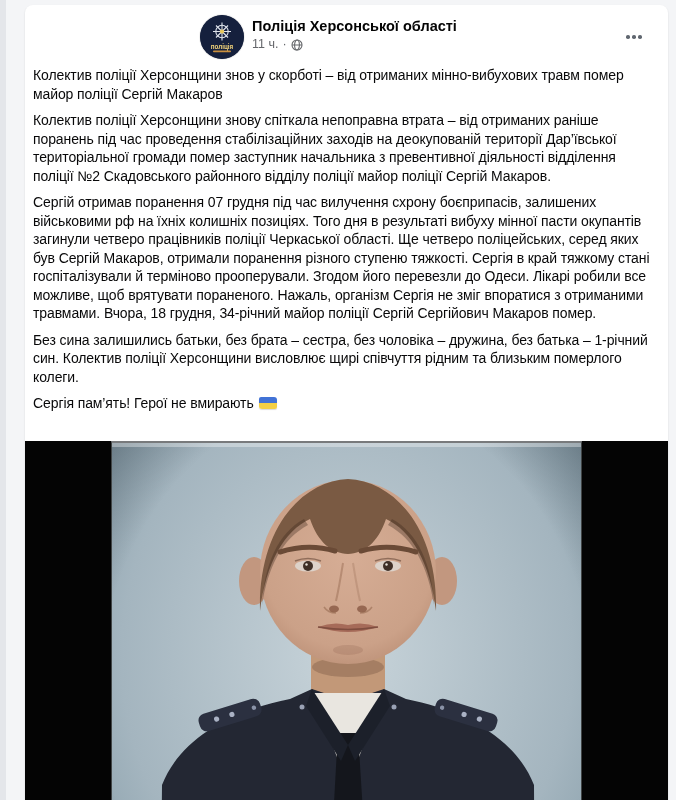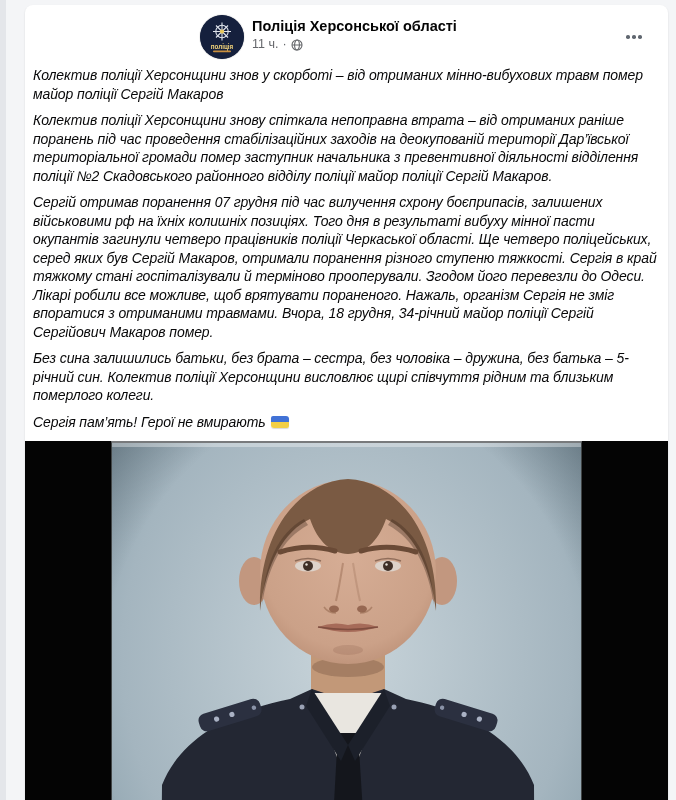--- a/index.html
+++ b/index.html
@@ -80,21 +80,20 @@
     width: 3.5px; height: 3.5px;
     border-radius: 50%;
     background: #606770;
   }
 
   
   .post-body {
     padding: 7px 10px 0 8px;
     height: 374px;
     overflow: hidden;
-    font-style: italic;
   }
   .post-body p {
     font-size: 14px;
     line-height: 18.5px;
     letter-spacing: -0.1px;
     color: #080809;
     margin: 0 0 8px 0;
   }
   .flag {
     display: inline-block;
@@ -167,21 +166,21 @@
         <span class="dot"></span>
         <span class="dot"></span>
         <span class="dot"></span>
       </div>
     </div>
 
     <div class="post-body">
       <p>Колектив поліції Херсонщини знов у скорботі – від отриманих мінно-вибухових травм помер майор поліції Сергій Макаров</p>
       <p>Колектив поліції Херсонщини знову спіткала непоправна втрата – від отриманих раніше поранень під час проведення стабілізаційних заходів на деокупованій території Дар’ївської територіальної громади помер заступник начальника з превентивної діяльності відділення поліції №2 Скадовського районного відділу поліції майор поліції Сергій Макаров.</p>
       <p>Сергій отримав поранення 07 грудня під час вилучення схрону боєприпасів, залишених військовими рф на їхніх колишніх позиціях. Того дня в результаті вибуху мінної пасти окупантів загинули четверо працівників поліції Черкаської області. Ще четверо поліцейських, серед яких був Сергій Макаров, отримали поранення різного ступеню тяжкості. Сергія в край тяжкому стані госпіталізували й терміново прооперували. Згодом його перевезли до Одеси. Лікарі робили все можливе, щоб врятувати пораненого. Нажаль, організм Сергія не зміг впоратися з отриманими травмами. Вчора, 18 грудня, 34-річний майор поліції Сергій Сергійович Макаров помер.</p>
-      <p>Без сина залишились батьки, без брата – сестра, без чоловіка – дружина, без батька – 5-річний син. Колектив поліції Херсонщини висловлює щирі співчуття рідним та близьким померлого колеги.</p>
+      <p>Без сина залишились батьки, без брата – сестра, без чоловіка – дружина, без батька – 1-річний син. Колектив поліції Херсонщини висловлює щирі співчуття рідним та близьким померлого колеги.</p>
       <p><span>Сергія пам’ять! Герої не вмирають</span><span class="flag"></span></p>
     </div>
 
     <div class="photo-area">
       <div class="portrait">
         <svg width="471" height="560" viewBox="0 0 471 560">
           <defs>
             <radialGradient id="bgGrad" cx="50%" cy="38%" r="80%">
               <stop offset="0%" stop-color="#c8d4da"></stop>
               <stop offset="60%" stop-color="#a4b5bf"></stop>

